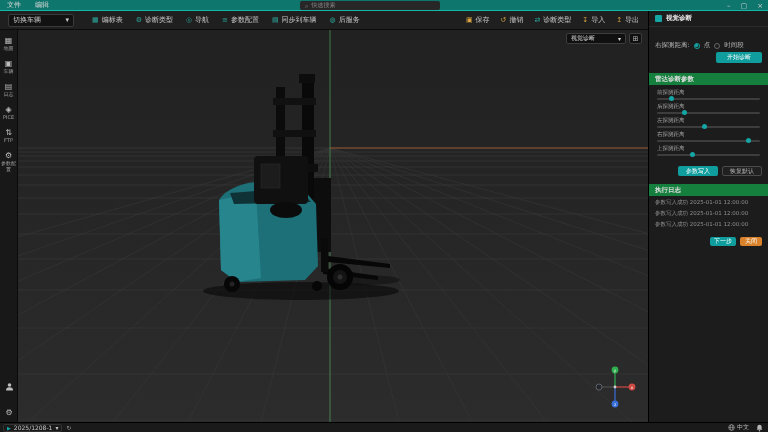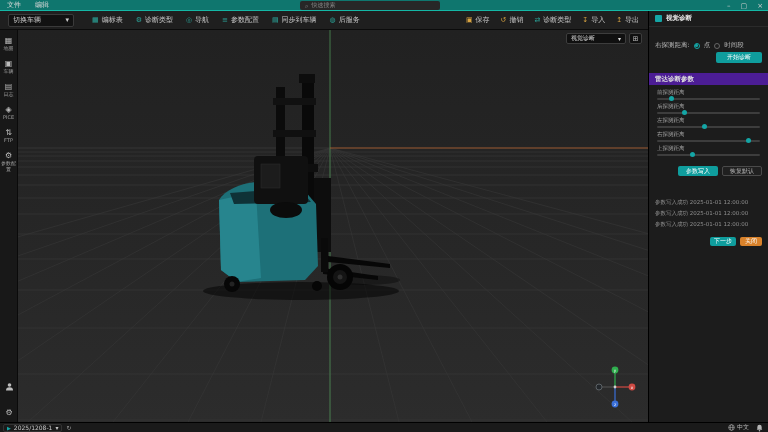--- a/index.html
+++ b/index.html
@@ -36,21 +36,21 @@
 .phead{position:absolute;left:0;top:0;right:0;height:16px;display:flex;align-items:center;gap:4px;padding-left:6px;border-bottom:1px solid #2b2b2b;color:#e9e9e9;font-weight:bold}
 .picon{width:7px;height:7px;background:#14a5a5;border-radius:1px;display:inline-block}
 .typerow{position:absolute;left:6px;top:30px;right:4px;display:flex;align-items:center;gap:4px}
 .radio{width:6px;height:6px;border:1px solid #666;border-radius:50%;display:inline-flex;align-items:center;justify-content:center}
 .radio.sel{border-color:#14a5a5}
 .radio.sel b{width:2.5px;height:2.5px;background:#14a5a5;border-radius:50%}
 .btn{display:inline-flex;align-items:center;justify-content:center;border-radius:2px;font-size:6px;color:#fff;position:absolute}
 .btn.teal{background:#0f9d9d}
 .btn.dark{background:#202020;border:1px solid #4a4a4a;color:#bbb}
 .btn.orange{background:#d9822b}
-.secband{position:absolute;left:0;right:0;height:12px;background:#4c1d95;display:flex;align-items:center;padding-left:6px;color:#ddd;font-weight:bold}
+.secband{position:absolute;left:0;right:0;height:12px;background:#15803d;display:flex;align-items:center;padding-left:6px;color:#ddd;font-weight:bold}
 .slider{position:absolute;left:8px;right:8px;height:13px}
 .slabel{font-size:5.5px;color:#a5a5a5;display:block}
 .strack{position:relative;margin-top:2px;height:2px;background:#3d3d3d;border-radius:1px}
 .shandle{position:absolute;top:-2px;width:5px;height:5px;background:#14a5a5;border-radius:50%;margin-left:-2px}
 .log{position:absolute;left:6px;right:3px;font-size:5.5px;color:#8f8f8f;white-space:nowrap;overflow:hidden}
 
 .statusbar{position:absolute;left:0;bottom:0;right:0;height:10px;background:#1a1a1a;border-top:1px solid #000;display:flex;align-items:center;font-size:6px;color:#b5b5b5;z-index:7}
 .proj{display:flex;align-items:center;gap:3px;border:1px solid #333;border-radius:2px;height:8px;padding:0 3px;margin-left:3px;color:#c9c9c9}
 .sref{margin-left:4px;color:#9a9a9a;font-size:6px}
 .sright{position:absolute;right:5px;display:flex;align-items:center;gap:7px}
@@ -317,20 +317,23 @@
     <div class="slider" style="top:134px">
       <span class="slabel">上探测距离</span>
       <div class="strack">
           <span class="shandle" style="left: 34%;"></span>
         </div>
     </div>
 
     <span class="btn teal" style="top:155px;right:50px;width:40px;height:10px">参数写入</span>
     <span class="btn dark" style="top:155px;right:6px;width:40px;height:10px">恢复默认</span>
 
+    <div class="secband" style="top:173px">
+      <span>执行日志</span>
+    </div>
 
     <div class="log" style="top:188px">参数写入成功 2025-01-01 12:00:00</div>
     <div class="log" style="top:199px">参数写入成功 2025-01-01 12:00:00</div>
     <div class="log" style="top:210px">参数写入成功 2025-01-01 12:00:00</div>
 
     <span class="btn teal" style="top:226px;right:32px;width:26px;height:9px">下一步</span>
     <span class="btn orange" style="top:226px;right:6px;width:22px;height:9px">关闭</span>
   </div>
 
   <div class="statusbar">

